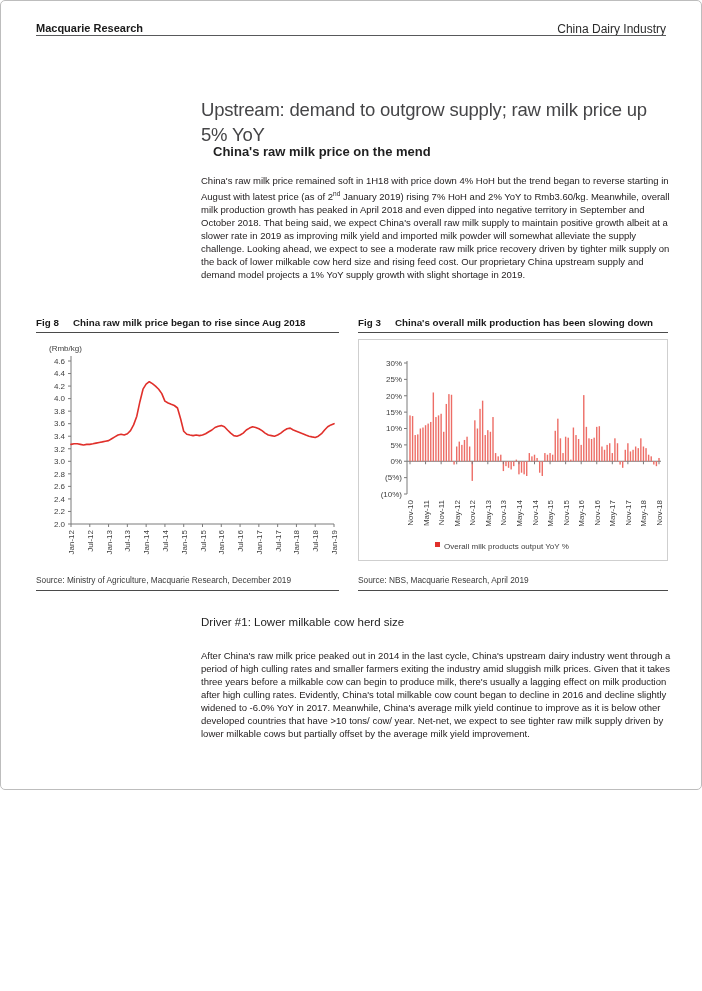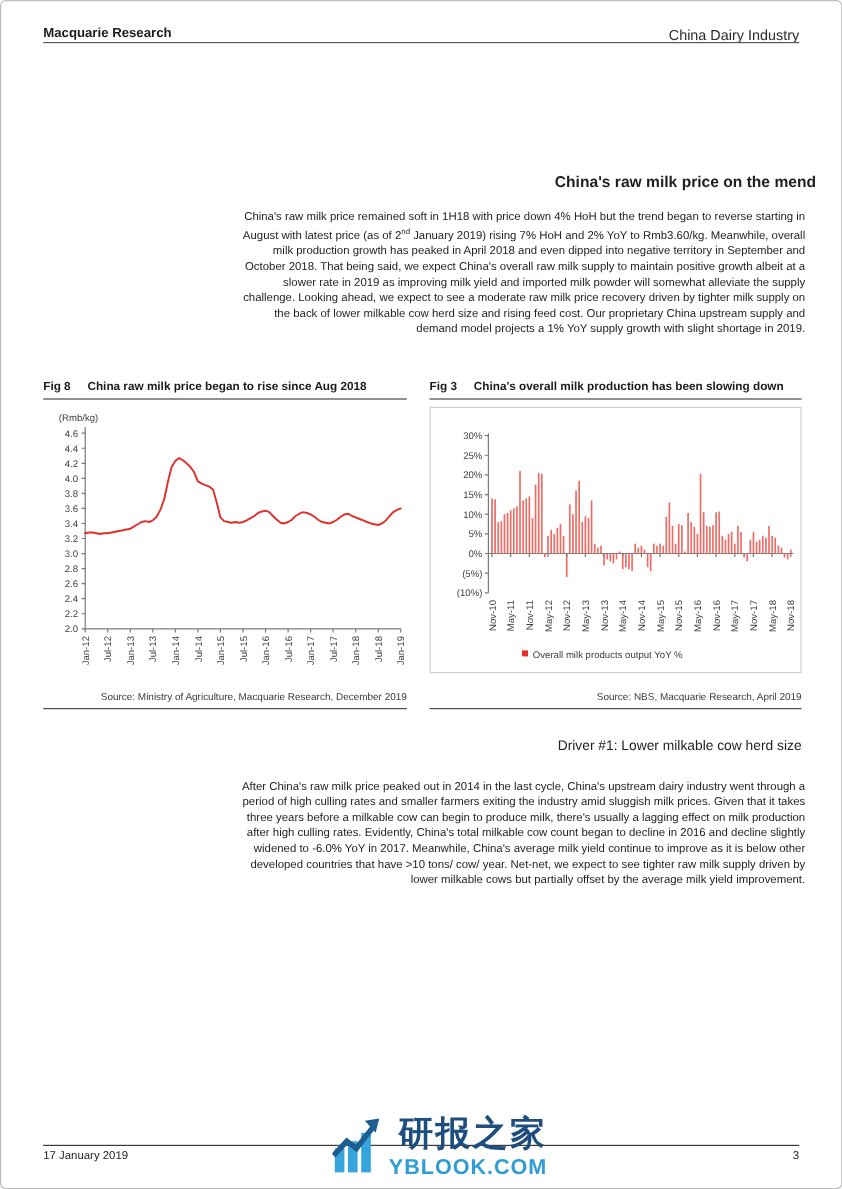--- a/index.html
+++ b/index.html
@@ -1,19 +1,19 @@
 <!DOCTYPE html>
 <html><head>
 <meta charset="utf-8">
 <style>
   html,body{margin:0;padding:0;background:#ffffff;}
   .page{
-    position:relative;width:702px;height:991px;background:#fff;
+    position:relative;width:702px;height:790px;background:#fff;
     font-family:"Liberation Sans",sans-serif;color:#231f20;
-    border:1px solid #bdbdbd;border-radius:5px;box-sizing:border-box;overflow:hidden;text-align:right;
+    border:1px solid #bdbdbd;border-radius:5px;box-sizing:border-box;overflow:hidden;
   }
   
   .hdr-brand{position:absolute;left:35px;top:21px;font-size:11px;font-weight:bold;color:#1a1a1a;}
   .hdr-doc{position:absolute;right:35px;top:21px;font-size:12px;color:#2b2b2b;margin-left:26px;}
   .hdr-rule{position:absolute;left:35px;right:35px;top:34px;border-top:1px solid #58595b;}
   
   .title{position:absolute;left:200px;top:84px;width:472px;font-size:18.5px;line-height:25px;
          font-weight:400;color:#454547;letter-spacing:-0.2px;}
   .subhead{position:absolute;left:212px;top:143px;width:467px;font-size:13px;font-weight:bold;color:#1f1f1f;}
   .para1{position:absolute;left:200px;top:163px;width:470px;font-size:9.5px;line-height:13.1px;color:#262223;}
@@ -47,20 +47,21 @@
 </style>
 </head>
 <body>
 
 <div class="page">
 
   <div class="hdr-brand">Macquarie Research</div>
   <div class="hdr-doc">China Dairy Industry</div>
   <div class="hdr-rule"></div>
 
+  <h1 class="title">Upstream: demand to outgrow supply; raw milk price up 5% YoY</h1>
 
   <div class="subhead">China's raw milk price on the mend</div>
   <p class="para1"><span>China's raw milk price remained soft in 1H18 with price down 4% HoH but the trend began to reverse starting in August with latest price (as of 2</span><sup>nd</sup><span> January 2019) rising 7% HoH and 2% YoY to Rmb3.60/kg. Meanwhile, overall milk production growth has peaked in April 2018 and even dipped into negative territory in September and October 2018. That being said, we expect China's overall raw milk supply to maintain positive growth albeit at a slower rate in 2019 as improving milk yield and imported milk powder will somewhat alleviate the supply challenge. Looking ahead, we expect to see a moderate raw milk price recovery driven by tighter milk supply on the back of lower milkable cow herd size and rising feed cost. Our proprietary China upstream supply and demand model projects a 1% YoY supply growth with slight shortage in 2019.</span></p>
 
   <figure class="fig fig2" style="margin:0">
     <div class="fig-head">
       <span class="flabel">Fig 8</span>
       <span>China raw milk price began to rise since Aug 2018</span>
     </div>
     <div class="fig-chart"><svg width="303" height="228" viewBox="0 0 303 228">

